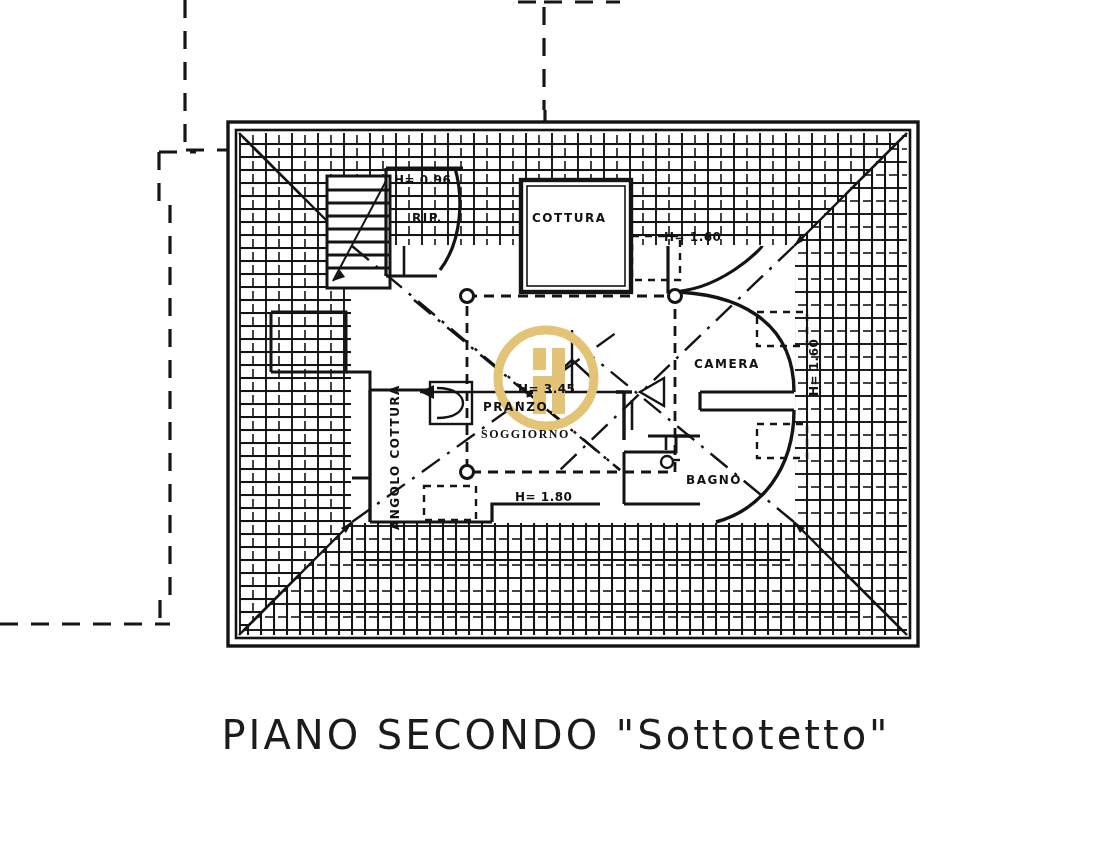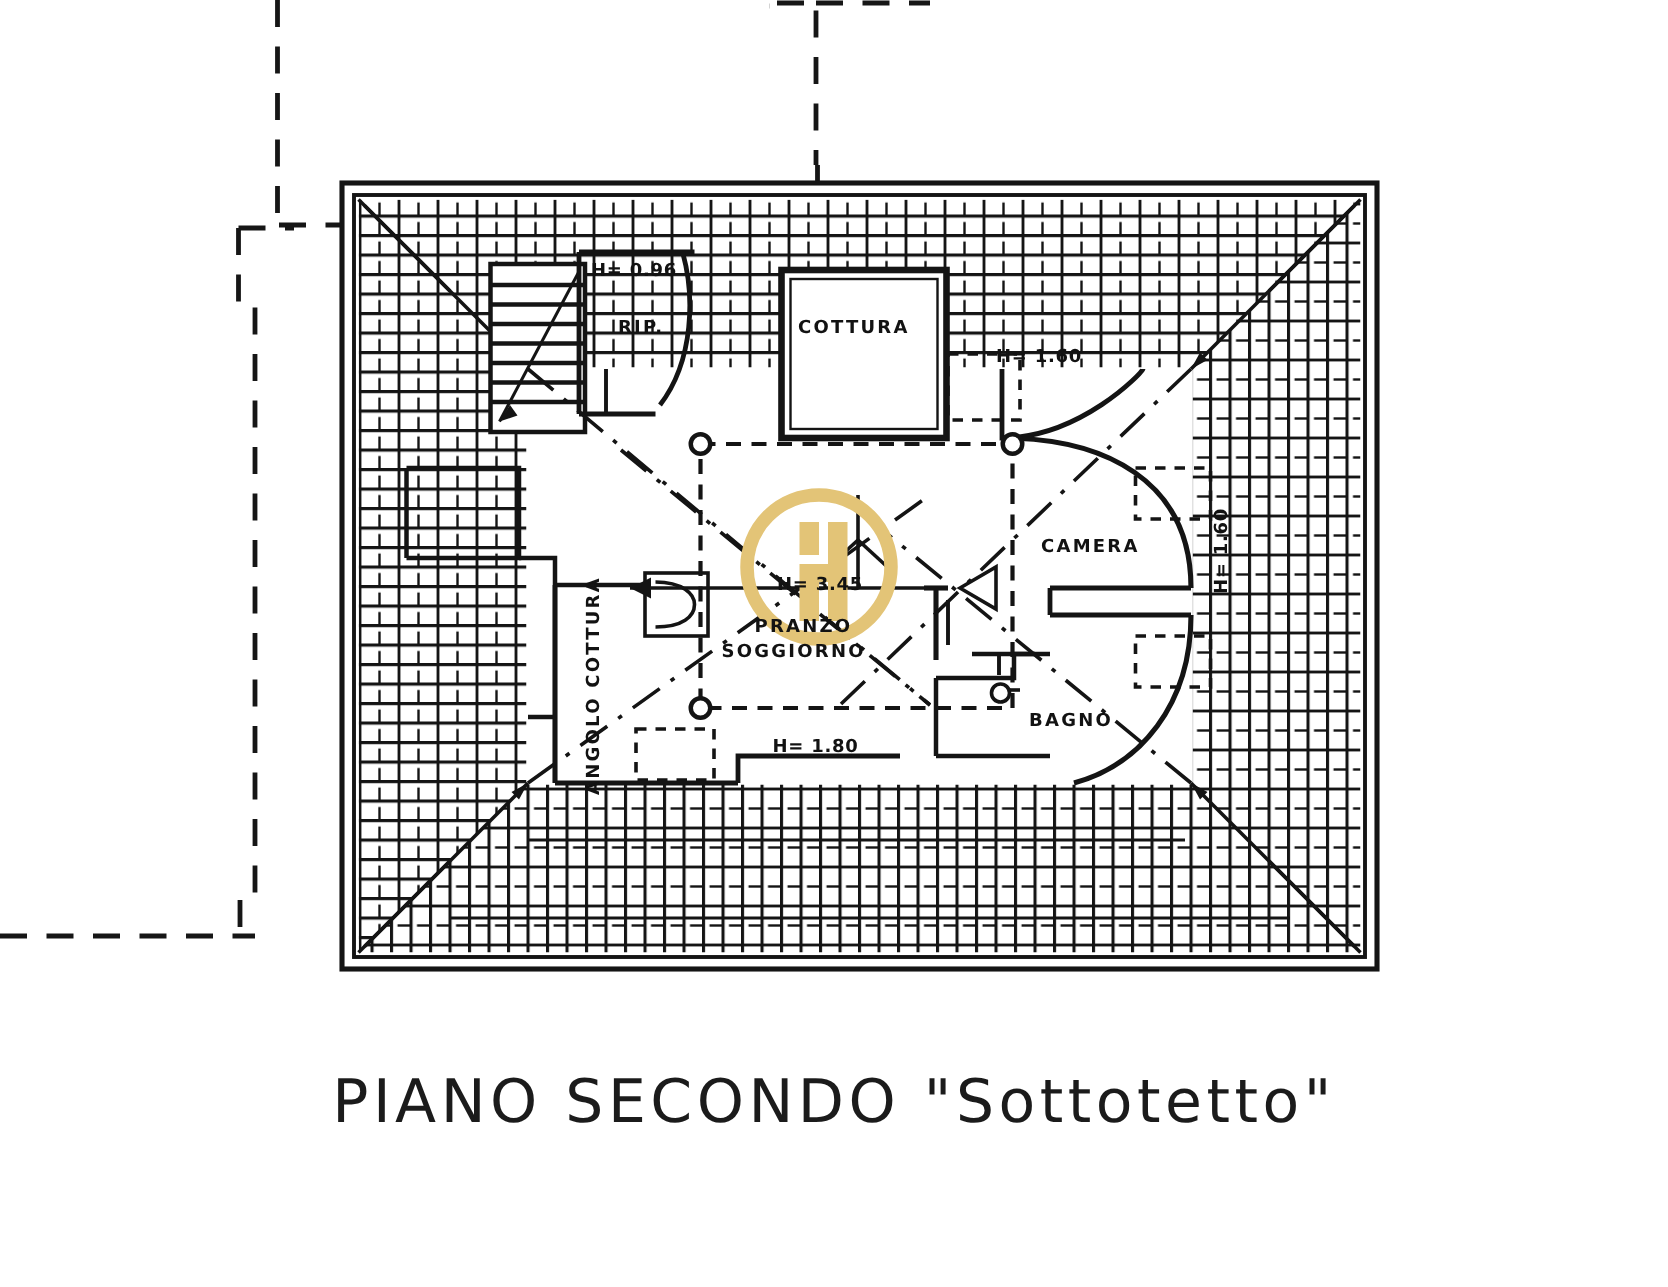--- a/index.html
+++ b/index.html
@@ -260,23 +260,23 @@
   </svg>
 
   <div class="lbl room" style="left:396px;top:212px;margin-left:16px;">RIP.</div>
 
   <div class="lbl room" style="left:532px;top:212px;">COTTURA</div>
 
   <div class="lbl room" style="left:694px;top:358px;text-align:center;">CAMERA</div>
 
   <div class="lbl room" style="left:686px;top:474px;">BAGNO</div>
 
-  <div class="lbl room" style="left:483px;top:411px;margin-left:20px;">PRANZO</div>
-
-  <div class="lbl room" style="left:481px;top:428px;">SOGGIORNO</div>
+  <div class="lbl room" style="left:483px;top:401px;">PRANZO</div>
+
+  <div class="lbl room" style="left:481px;top:428px;font-family:Liberation Serif, serif;">SOGGIORNO</div>
 
   <div class="lbl room vert" style="left:389px;top:530px;transform:rotate(-90deg);">ANGOLO COTTURA</div>
 
   <div class="lbl h" style="left:394px;top:174px;">H= 0.96</div>
 
   <div class="lbl h" style="left:664px;top:231px;">H= 1.60</div>
 
   <div class="lbl h" style="left:518px;top:383px;">H= 3.45</div>
 
   <div class="lbl h vert" style="left:808px;top:396px;transform:rotate(-90deg);">H= 1.60</div>

